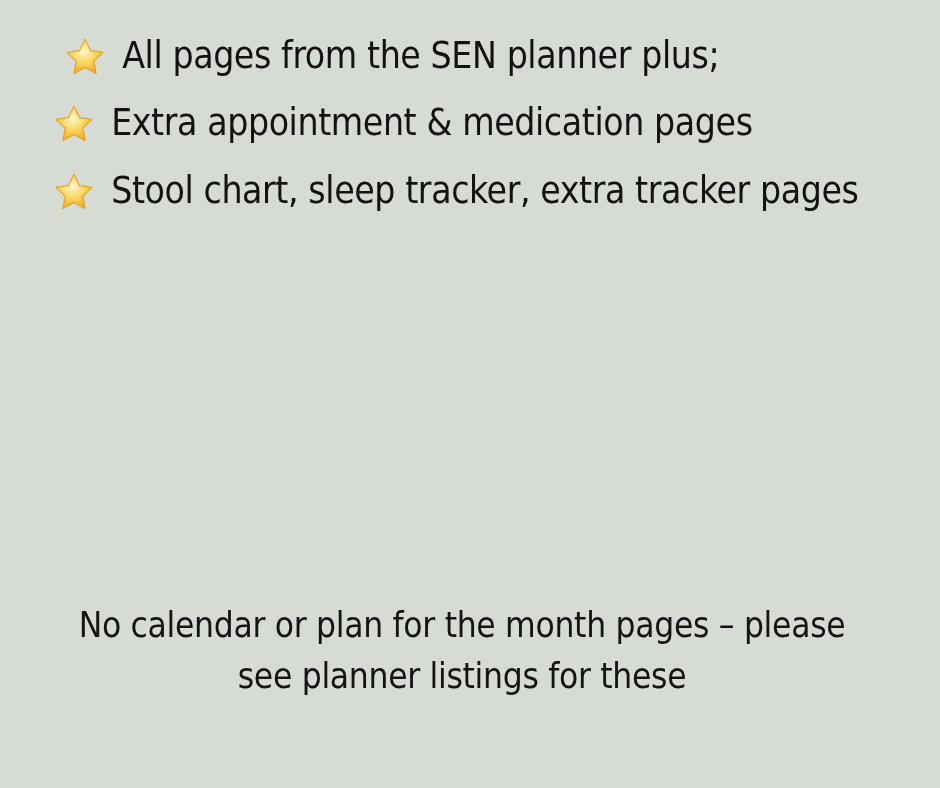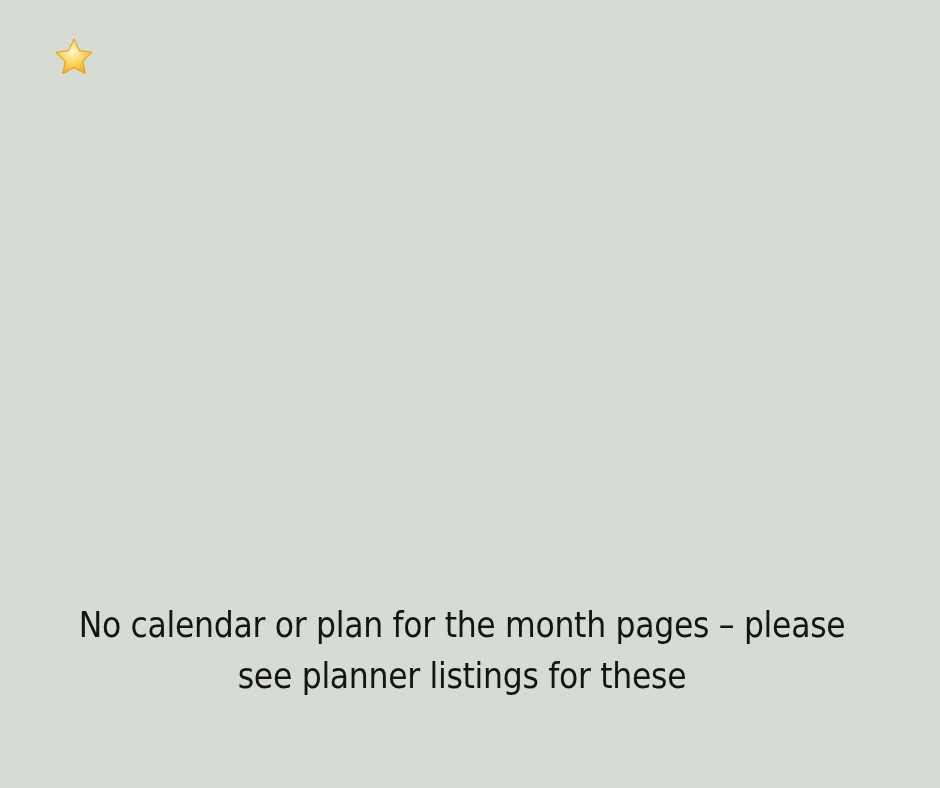--- a/index.html
+++ b/index.html
@@ -86,35 +86,63 @@
   }
 </style>
 </head>
 <body>
 
 <div class="slide">
 
 
   <div class="bullet-list">
 
+    <div class="bullet-item first-indent">
+      <span class="star-icon">
+        <svg viewBox="0 0 40 38" width="40" height="38" aria-hidden="true">
+          <defs>
+            <radialGradient id="sg1" cx="46%" cy="36%" r="66%">
+              <stop offset="0%" stop-color="#fdf6d2"></stop>
+              <stop offset="48%" stop-color="#fbd964"></stop>
+              <stop offset="100%" stop-color="#f2ab26"></stop>
+            </radialGradient>
+          </defs>
+          <path d="M20 2.2 L25.4 13.6 L38 15.3 L28.8 24.1 L31.1 36.4 L20 30.5 L8.9 36.4 L11.2 24.1 L2 15.3 L14.6 13.6 Z" fill="url(#sg1)" stroke="#e8a01e" stroke-width="1.1" stroke-linejoin="round"></path>
+        </svg>
+      </span><span class="bullet-text"> All pages from the SEN planner plus;</span>
+    </div>
 
+    <div class="bullet-item">
+      <span class="star-icon">
+        <svg viewBox="0 0 40 38" width="40" height="38" aria-hidden="true">
+          <defs>
+            <radialGradient id="sg2" cx="46%" cy="36%" r="66%">
+              <stop offset="0%" stop-color="#fdf6d2"></stop>
+              <stop offset="48%" stop-color="#fbd964"></stop>
+              <stop offset="100%" stop-color="#f2ab26"></stop>
+            </radialGradient>
+          </defs>
+          <path d="M20 2.2 L25.4 13.6 L38 15.3 L28.8 24.1 L31.1 36.4 L20 30.5 L8.9 36.4 L11.2 24.1 L2 15.3 L14.6 13.6 Z" fill="url(#sg2)" stroke="#e8a01e" stroke-width="1.1" stroke-linejoin="round"></path>
+        </svg>
+      </span><span class="bullet-text"> Extra appointment &amp; medication pages</span>
+    </div>
 
     <div class="bullet-item">
       <span class="star-icon">
         <svg viewBox="0 0 40 38" width="40" height="38" aria-hidden="true">
           <defs>
             <radialGradient id="sg3" cx="46%" cy="36%" r="66%">
               <stop offset="0%" stop-color="#fdf6d2"></stop>
               <stop offset="48%" stop-color="#fbd964"></stop>
               <stop offset="100%" stop-color="#f2ab26"></stop>
             </radialGradient>
           </defs>
           <path d="M20 2.2 L25.4 13.6 L38 15.3 L28.8 24.1 L31.1 36.4 L20 30.5 L8.9 36.4 L11.2 24.1 L2 15.3 L14.6 13.6 Z" fill="url(#sg3)" stroke="#e8a01e" stroke-width="1.1" stroke-linejoin="round"></path>
         </svg>
-      </span>
+      </span><span class="bullet-text"> Stool chart, sleep tracker, extra tracker pages</span>
     </div>
 
 
   </div>
 
   <p class="footnote">No calendar or plan for the month pages – please see planner listings for these</p>
 
 </div>
 
 </body></html>

